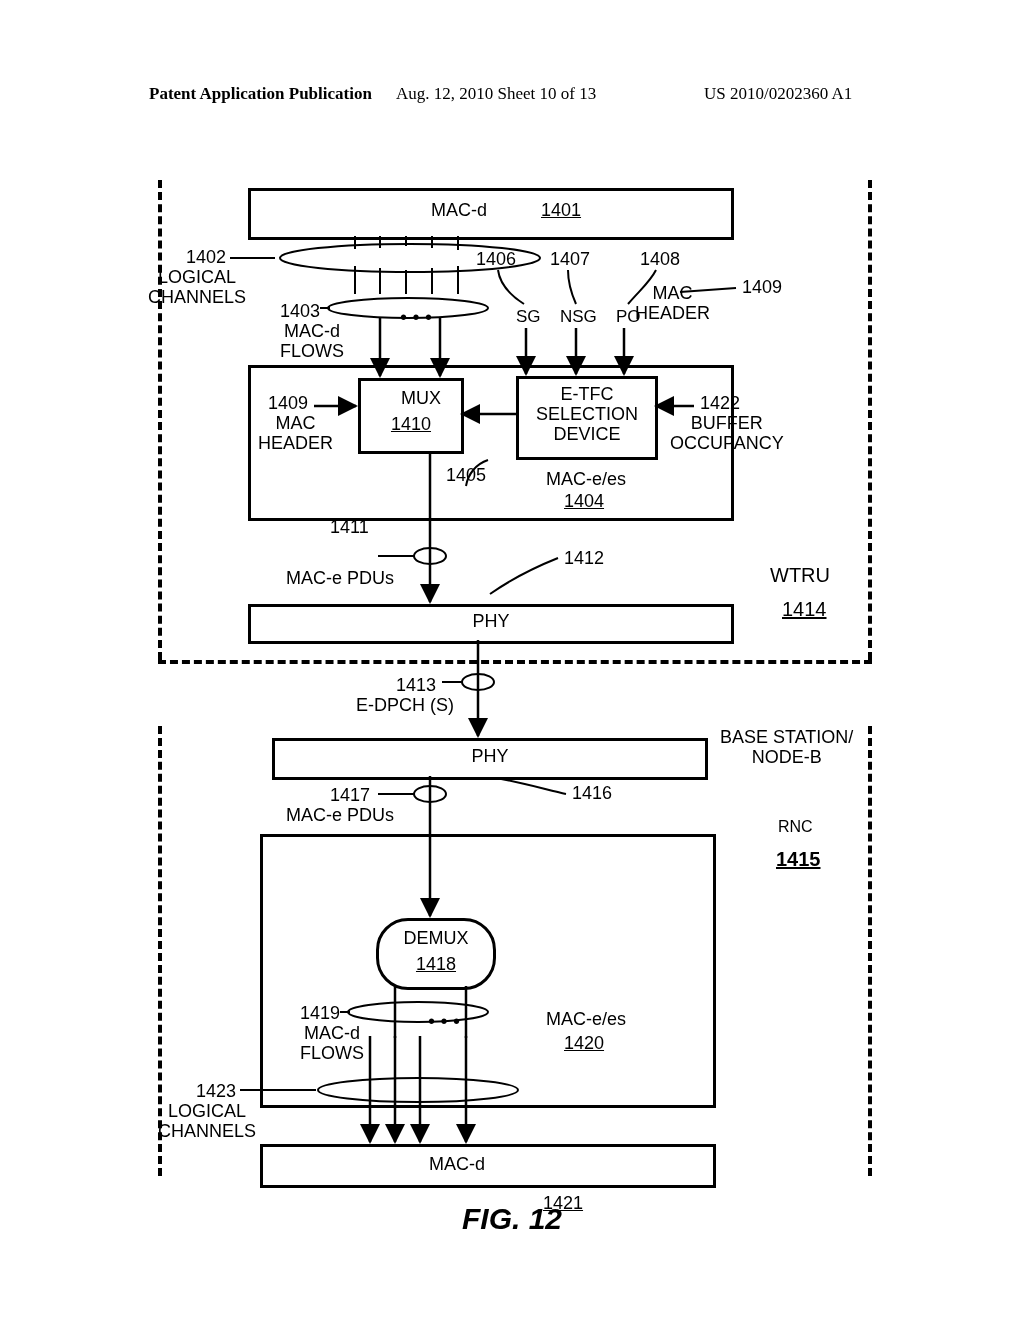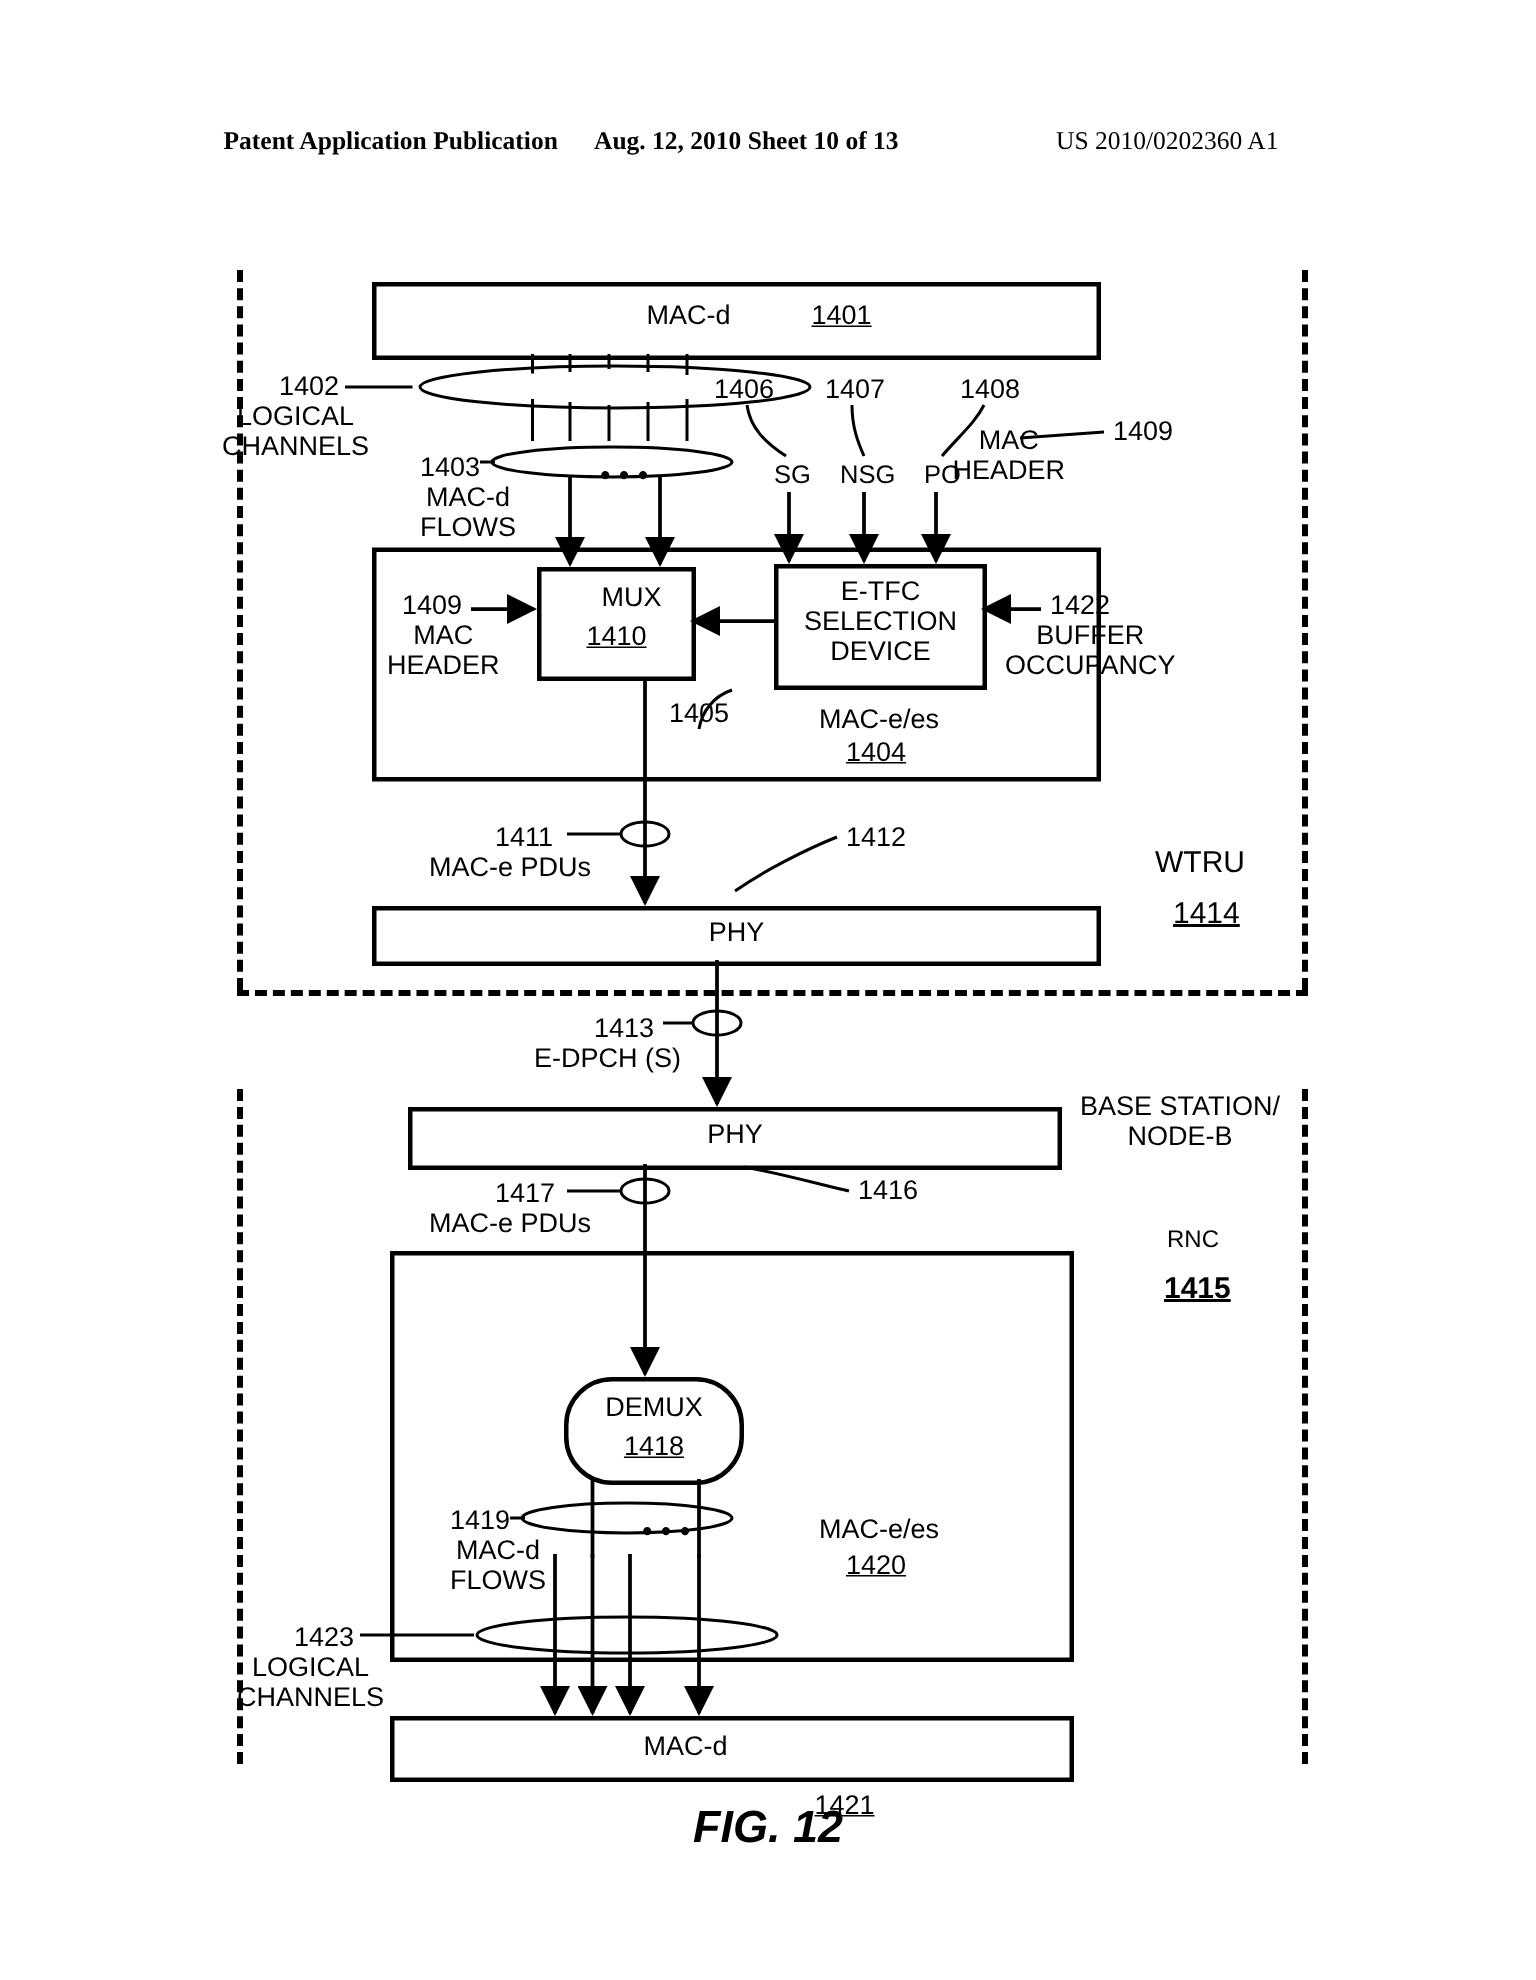--- a/index.html
+++ b/index.html
@@ -21,21 +21,20 @@
   }
   .header-left {
     position: absolute;
     left: 120px;
     font-weight: bold;
     margin-left: 29px;
   }
   .header-center {
     position: absolute;
     left: 396px;
-    font-weight: bold;
   }
   .header-right {
     position: absolute;
     left: 704px;
   }
   .fig-caption {
     position: absolute;
     left: 0;
     right: 0;
     top: 1202px;
@@ -134,21 +133,21 @@
 
 <div class="abs" style="left:268px; top:394px;">1409</div>
 <div class="abs" style="left:258px; top:414px; white-space:pre;">MAC
 HEADER</div>
 
 <div class="abs" style="left:446px; top:466px;">1405</div>
 
 <div class="abs" style="left:546px; top:470px;">MAC-e/es</div>
 <div class="abs underline" style="left:564px; top:492px;">1404</div>
 
-<div class="abs" style="left:330px; top:549px;">1411</div>
+<div class="abs" style="left:330px; top:518px;">1411</div>
 <div class="abs" style="left:286px; top:569px;">MAC-e PDUs</div>
 <div class="abs" style="left:564px; top:549px;">1412</div>
 
 <div class="block" style="left:248px; top:604px; width:480px; height:34px;">
   <div class="abs" style="left:0; right:0; top:5px;">PHY</div>
 </div>
 
 <div class="abs" style="left:770px; top:564px; font-size:20px;">WTRU</div>
 <div class="abs underline" style="left:782px; top:598px; font-size:20px;">1414</div>
 

